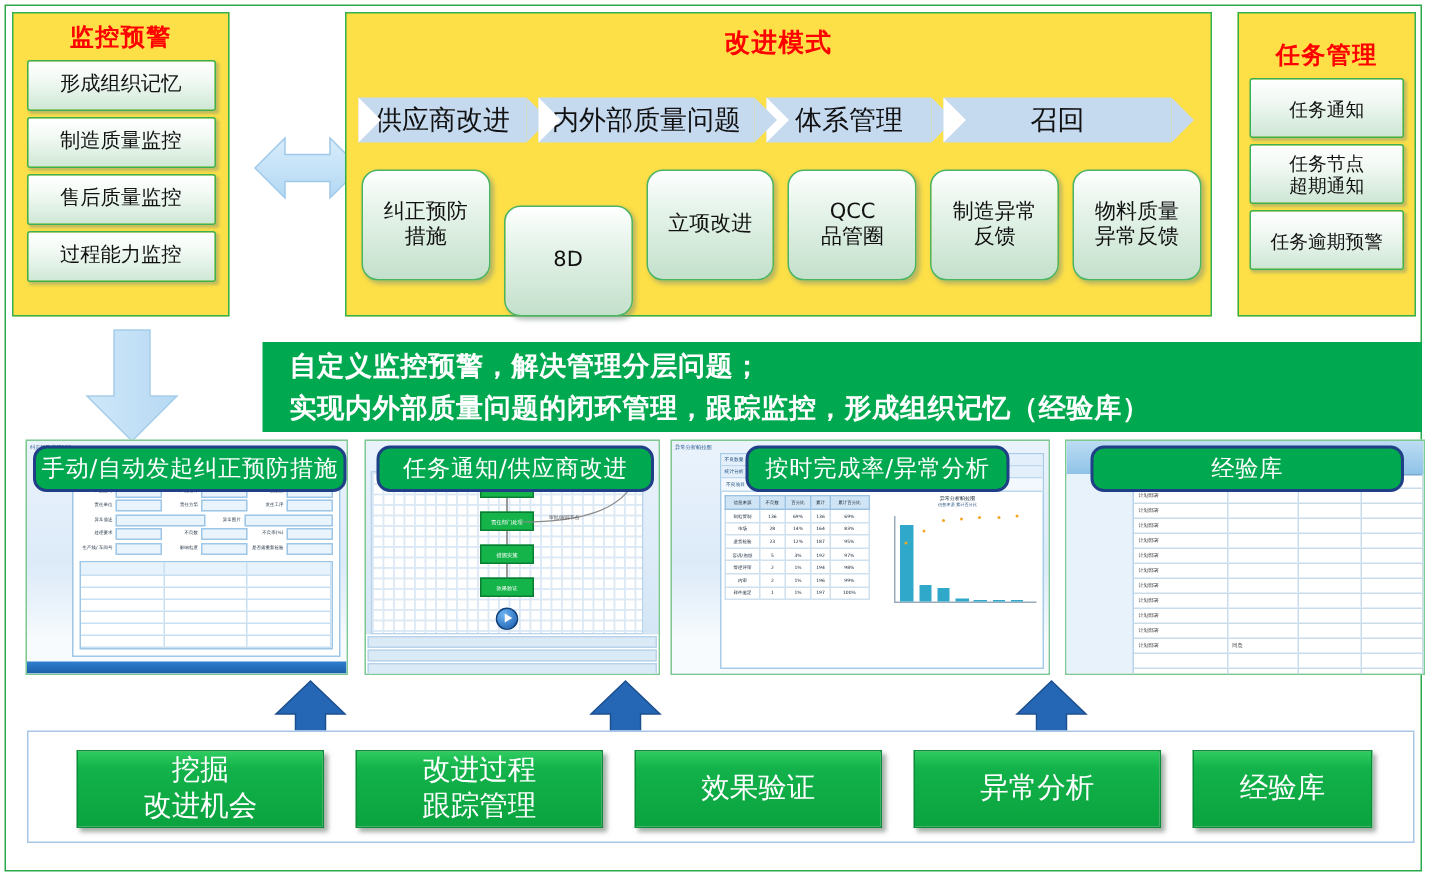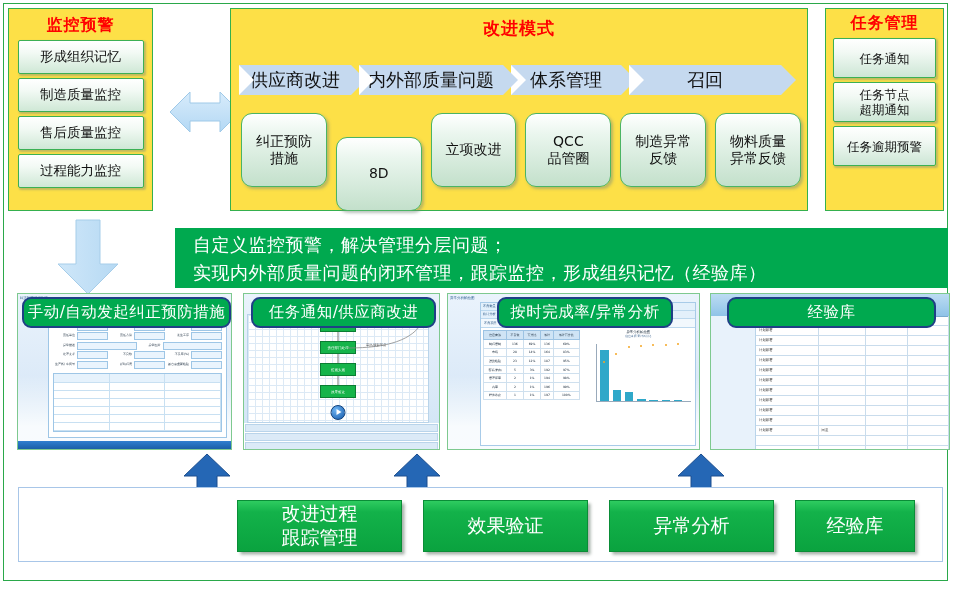--- a/index.html
+++ b/index.html
@@ -66,21 +66,21 @@
   .mod{
     width:84px;height:72px;border-radius:11px;border:1px solid #4bb464;
     background:linear-gradient(to bottom,#ffffff 0%,#eaf6ee 28%,#c3e0cb 100%);
     box-shadow:2px 2px 3px rgba(120,140,125,0.5);
     display:flex;align-items:center;justify-content:center;text-align:center;
     font-size:14px;color:#111;line-height:1.25;
   }
 
   
   #task-panel{left:817px;top:0px;width:119px;height:203px;}
-  #task-panel .panel-title{font-size:16px;margin-top:4px;}
+  #task-panel .panel-title{font-size:16px;margin-top:18px;}
   .tbox{
     margin:4px auto 0 auto;width:101px;height:38px;
     border:1px solid #3cb054;border-radius:2px;
     background:linear-gradient(to bottom,#ffffff 0%,#f2f9f4 35%,#cde6d5 100%);
     box-shadow:1.5px 1.5px 2px rgba(120,140,125,0.45);
     display:flex;align-items:center;justify-content:center;
     font-size:12.5px;color:#111;line-height:1.2;text-align:center;
   }
 
   
@@ -268,21 +268,21 @@
     <defs>
       <linearGradient id="dgrad" x1="0" y1="0" x2="1" y2="0">
         <stop offset="0%" stop-color="#cfe7f9"></stop>
         <stop offset="100%" stop-color="#b6d9f3"></stop>
       </linearGradient>
     </defs>
     <path d="M21 2 L45 2 L45 46 L63 46 L33 76 L3 46 L21 46 Z" fill="url(#dgrad)" stroke="#a6cde9" stroke-width="1"></path>
   </svg>
 </div>
 
-<div id="banner" style="white-space: pre-line;">自定义监控预警，解决管理分层问题；
+<div id="banner" style="white-space: pre-line; font-weight: bold;">自定义监控预警，解决管理分层问题；
 实现内外部质量问题的闭环管理，跟踪监控，形成组织记忆（经验库）</div>
 
 <div class="shot" id="shot1">
   <div class="app-body"></div>
   <div class="sky"></div>
   <div class="app-title">纠正预防措施列表</div>
   <div class="form-card">
     <div class="form-head">纠正预防措施单</div>
     <div class="frow">
       <div class="flab">单号</div>
@@ -606,18 +606,20 @@
     <path d="M25 2 L48 24 L35 24 L35 41 L15 41 L15 24 L2 24 Z" fill="#2567b5" stroke="#1d4f8f" stroke-width="1"></path>
   </svg>
 </div>
 <div class="up-arrow" style="left:676px;top:452px;">
   <svg viewBox="0 0 50 42" width="50" height="42">
     <path d="M25 2 L48 24 L35 24 L35 41 L15 41 L15 24 L2 24 Z" fill="#2567b5" stroke="#1d4f8f" stroke-width="1"></path>
   </svg>
 </div>
 
 <div id="bottom-frame">
+  <div class="bbox" style="left: 32px; width: 163px; white-space: pre-line;">挖掘
+改进机会</div>
   <div class="bbox" style="left: 218px; width: 163px; white-space: pre-line;">改进过程
 跟踪管理</div>
   <div class="bbox" style="left: 404px; width: 163px; white-space: pre-line;">效果验证</div>
   <div class="bbox" style="left: 590px; width: 163px; white-space: pre-line;">异常分析</div>
   <div class="bbox" style="left: 776px; width: 118px; white-space: pre-line;">经验库</div>
 </div>
 
 </body></html>

